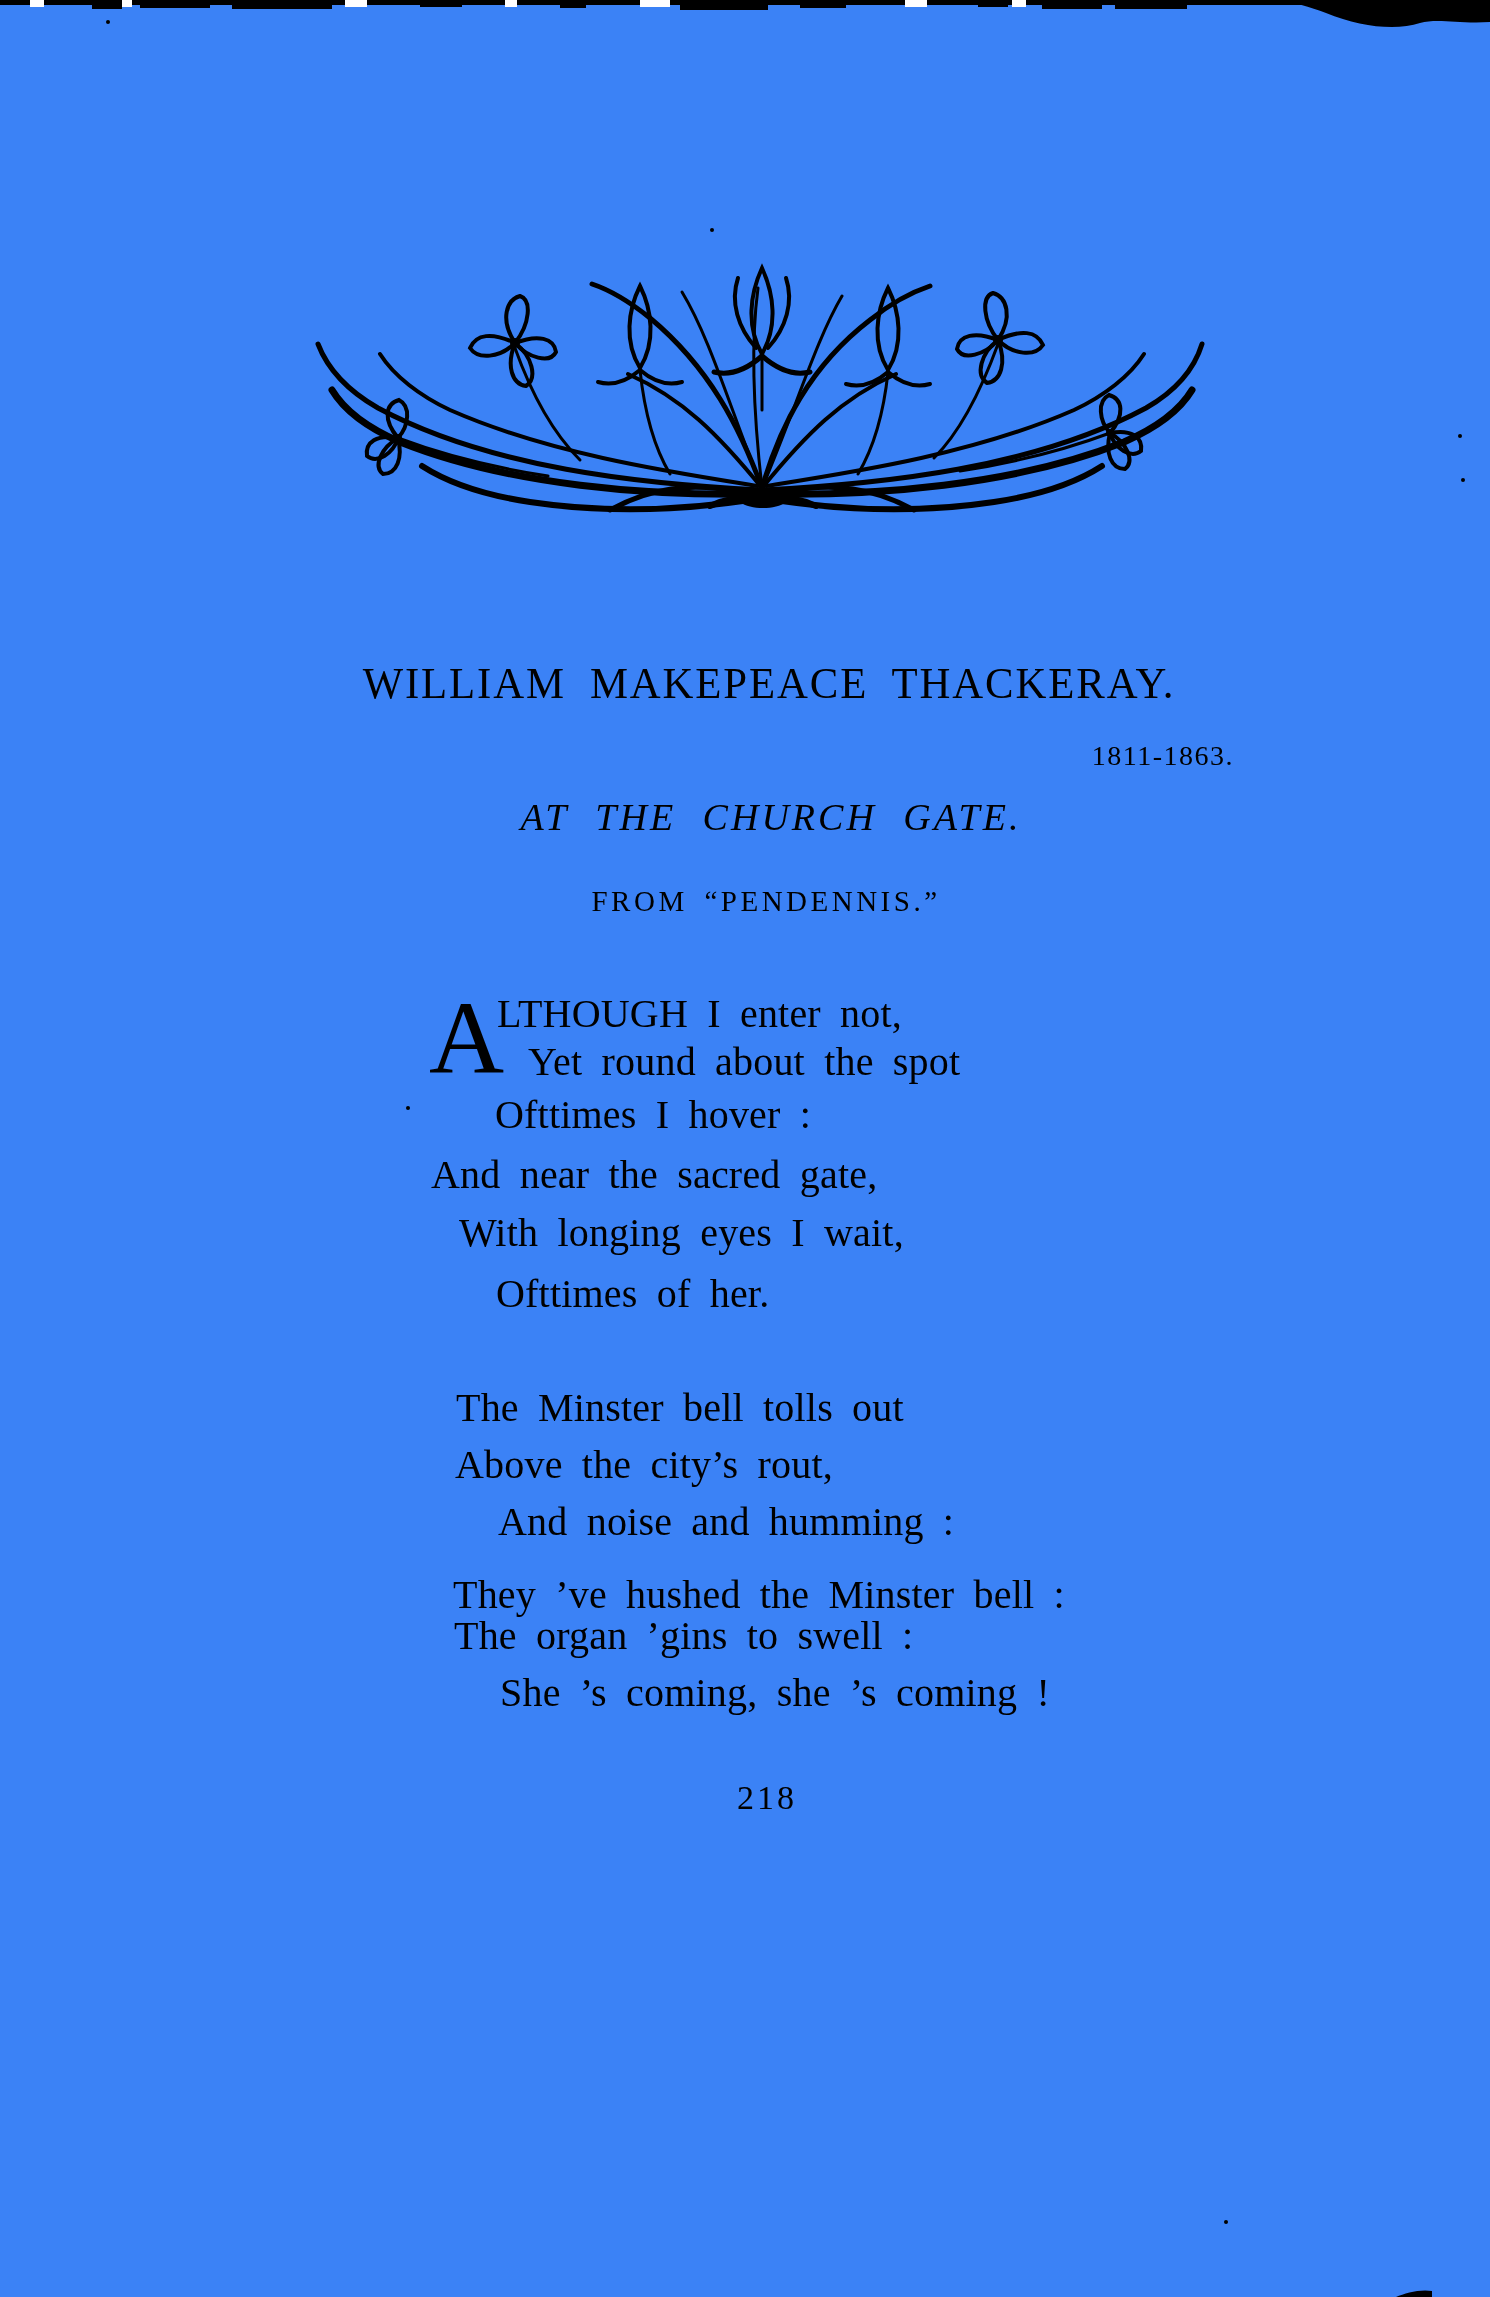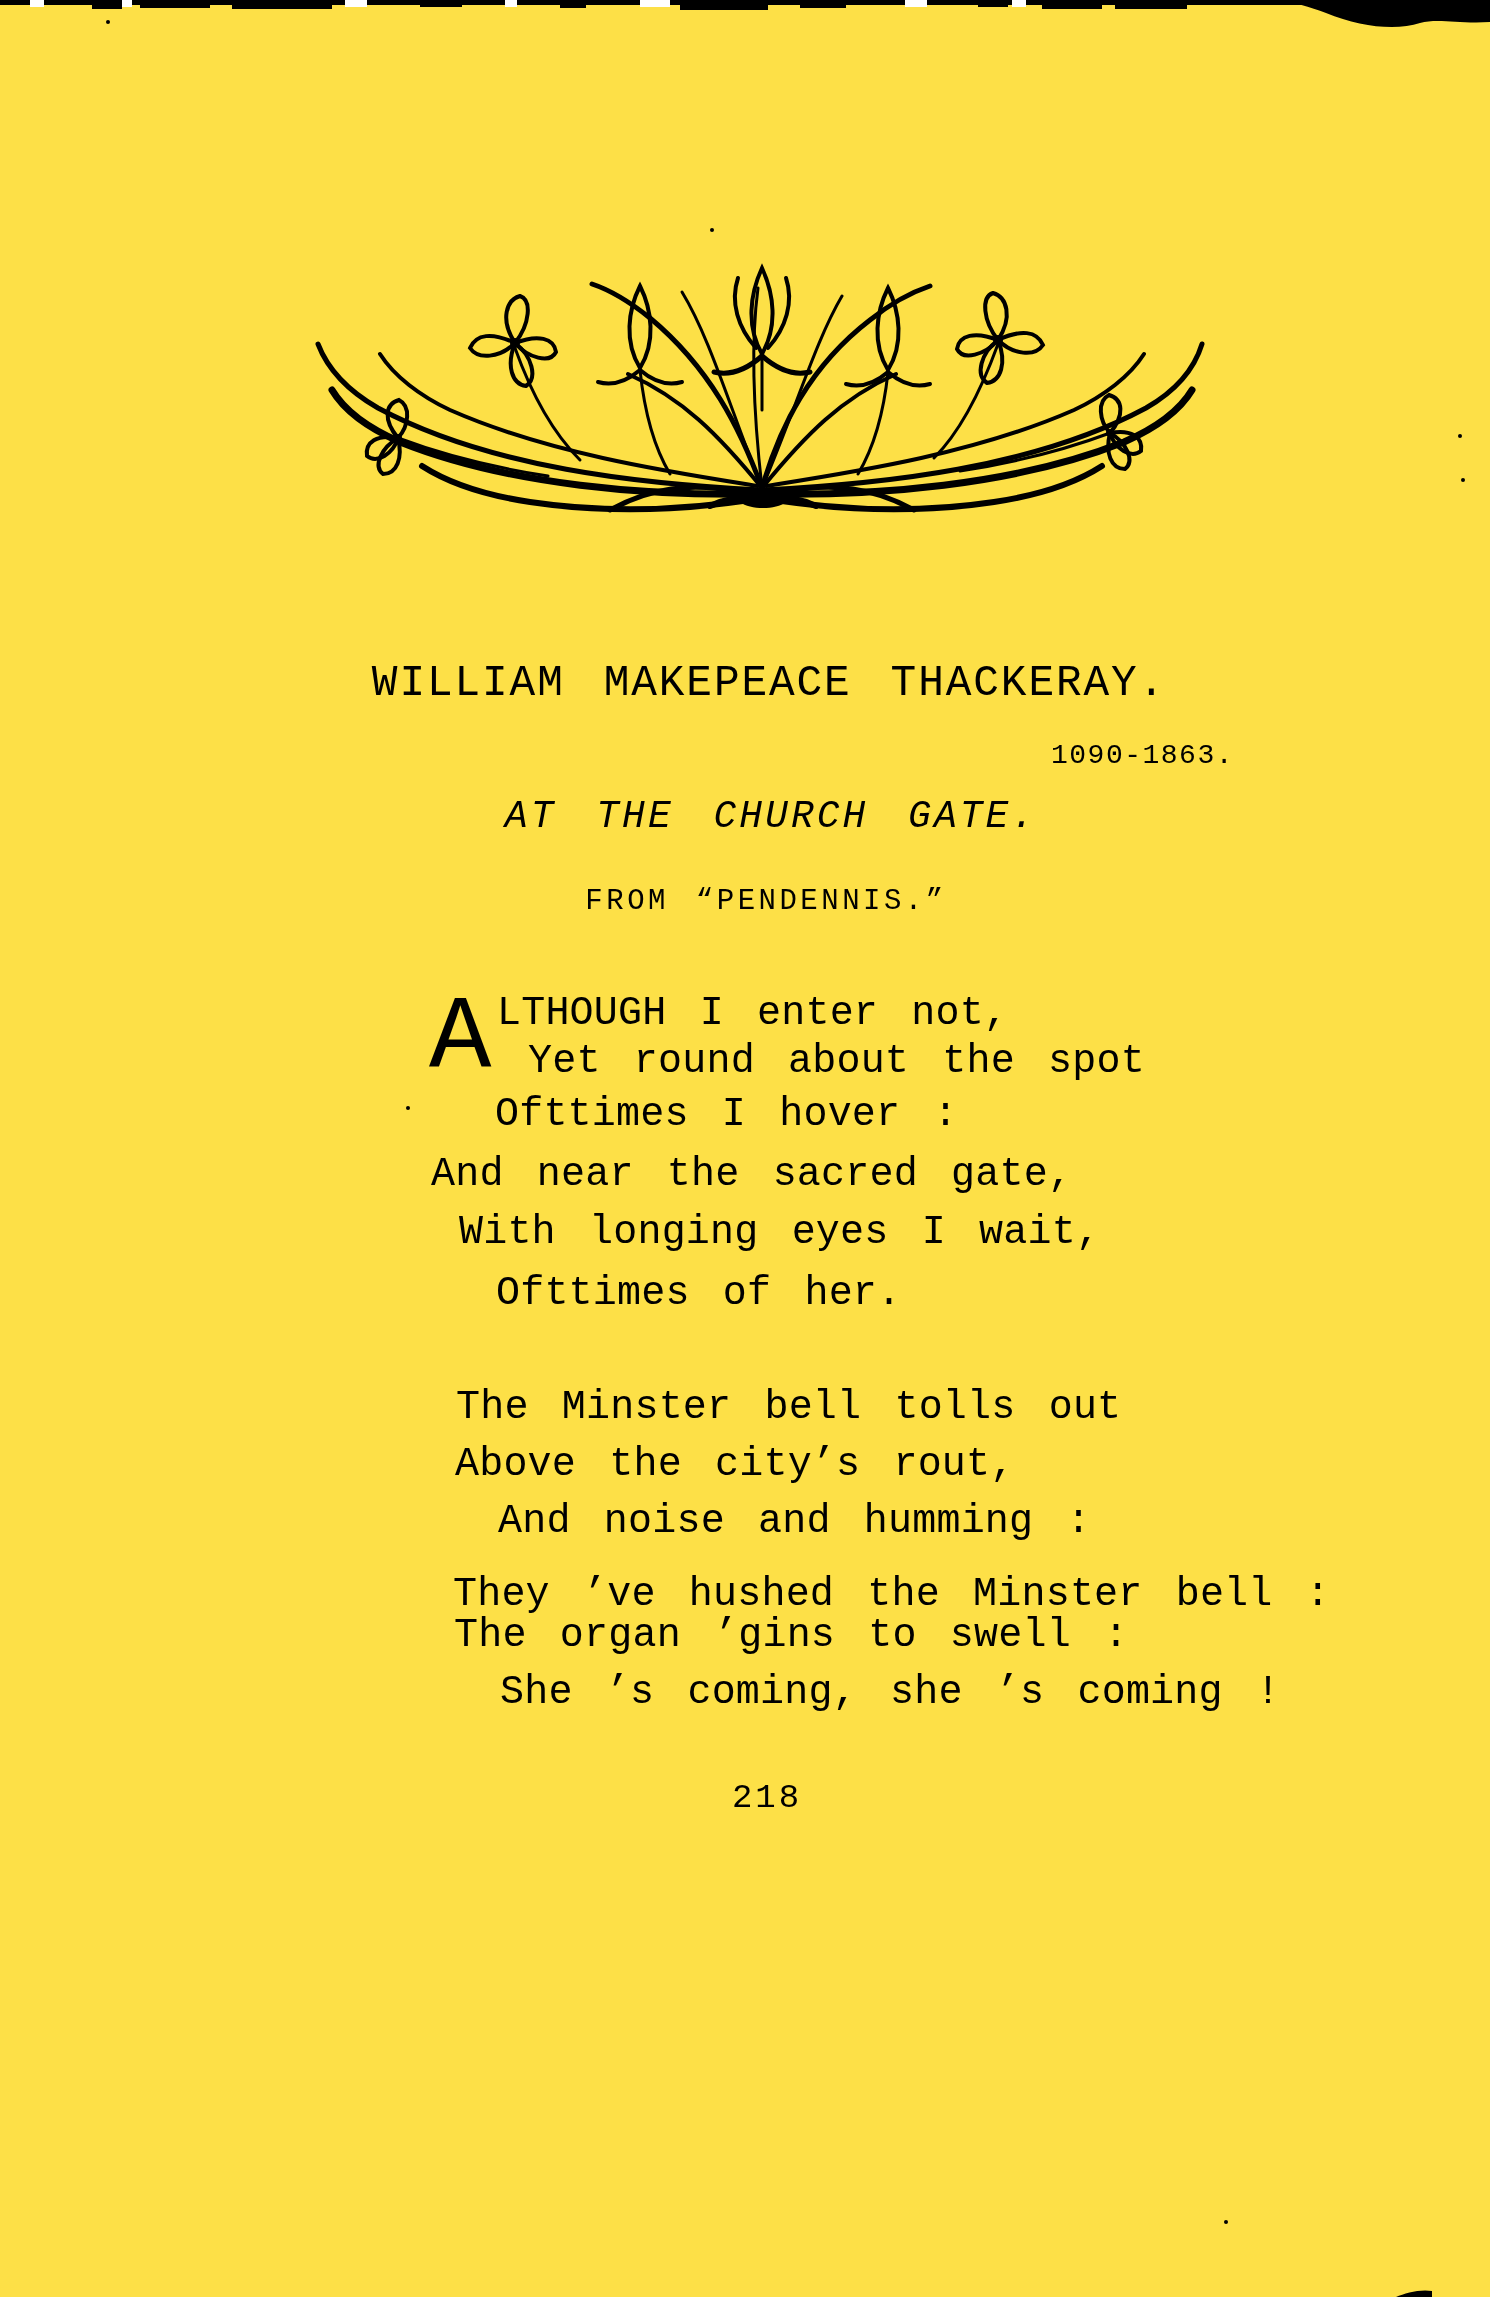--- a/index.html
+++ b/index.html
@@ -4,23 +4,23 @@
 <style>
   html, body {
     margin: 0;
     padding: 0;
     background: #ffffff;
   }
   #page {
     position: relative;
     width: 1490px;
     height: 2297px;
-    background: #fde047;
+    background: #3b82f6;
     overflow: hidden;
-    font-family: Liberation Mono, monospace;
+    font-family: Liberation Serif, serif;
     color: #000;
   }
 
   
   .top-edge-bar { position: absolute; left: 0; top: 0; width: 1490px; height: 5px; background: #000; }
   .edge-patch { position: absolute; background: #000; top: 0; }
   .edge-nick  { position: absolute; background: #fff; top: 0; height: 7px; }
   .speck { position: absolute; width: 4px; height: 4px; background: #000; border-radius: 50%; }
   .corner-swoosh { position: absolute; right: 0; top: 0; }
   .bottom-mark { position: absolute; left: 1396px; top: 2289px; }
@@ -205,21 +205,21 @@
     <g fill="#000" stroke="none">
       <circle cx="205" cy="85" r="5"></circle>
       <circle cx="688" cy="82" r="5"></circle>
       <circle cx="88" cy="180" r="4"></circle>
       <circle cx="800" cy="175" r="4"></circle>
       <path d="M430,244 C440,232 466,232 476,244 C466,252 440,252 430,244 Z"></path>
     </g>
   </svg>
 
   <div class="heading title">WILLIAM MAKEPEACE THACKERAY.</div>
-  <div class="heading dates">1090-1863.</div>
+  <div class="heading dates">1811-1863.</div>
   <div class="heading poem-title">AT THE CHURCH GATE.</div>
   <div class="heading from-line">FROM “PENDENNIS.”</div>
 
   <div>
     <span class="dropcap">A</span>
     <div class="line s1-0">LTHOUGH I enter not,</div>
     <div class="line s1-1">Yet round about the spot</div>
     <div class="line s1-2">Ofttimes I hover :</div>
     <div class="line s1-3">And near the sacred gate,</div>
     <div class="line s1-4">With longing eyes I wait,</div>

